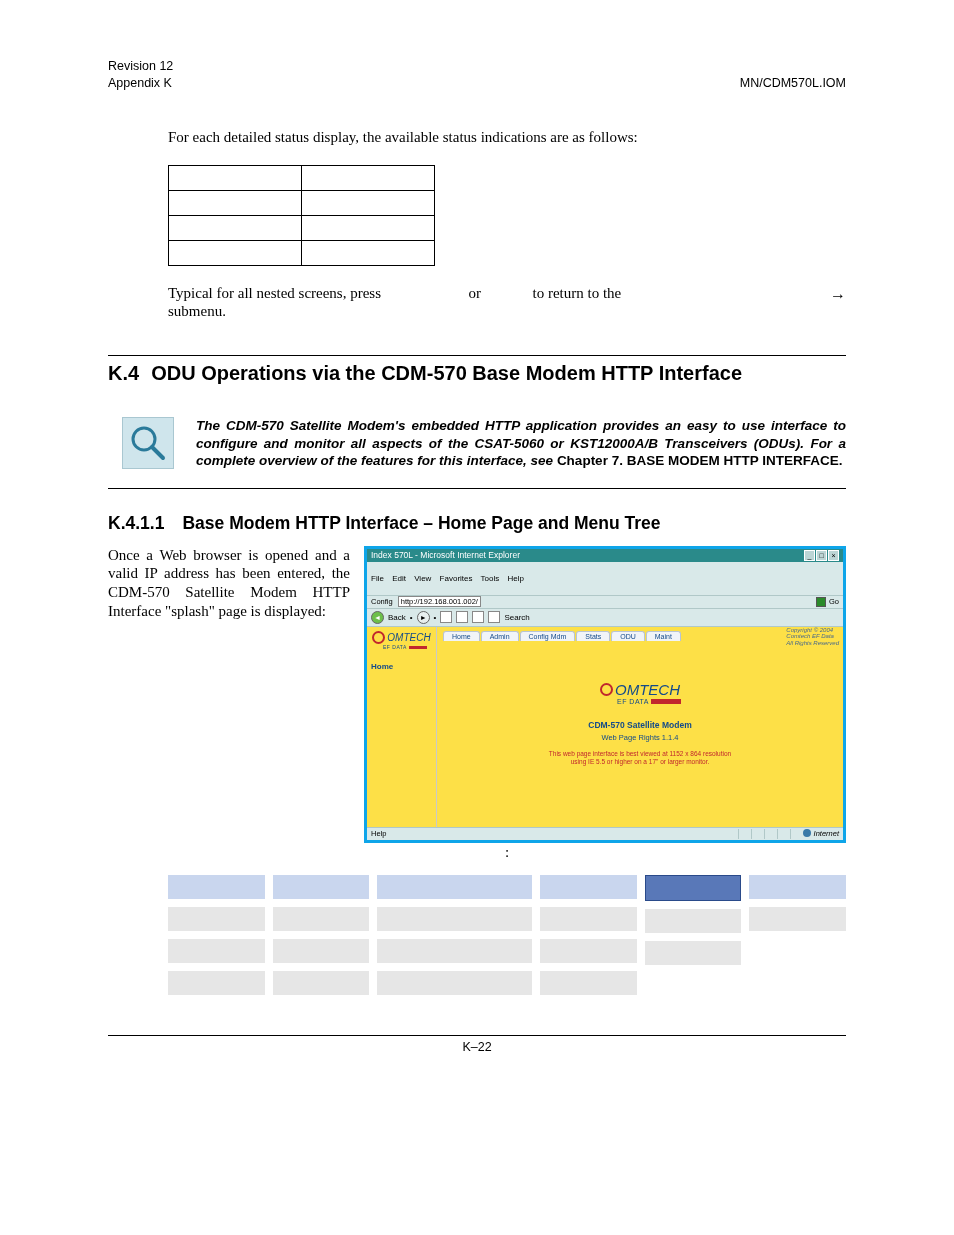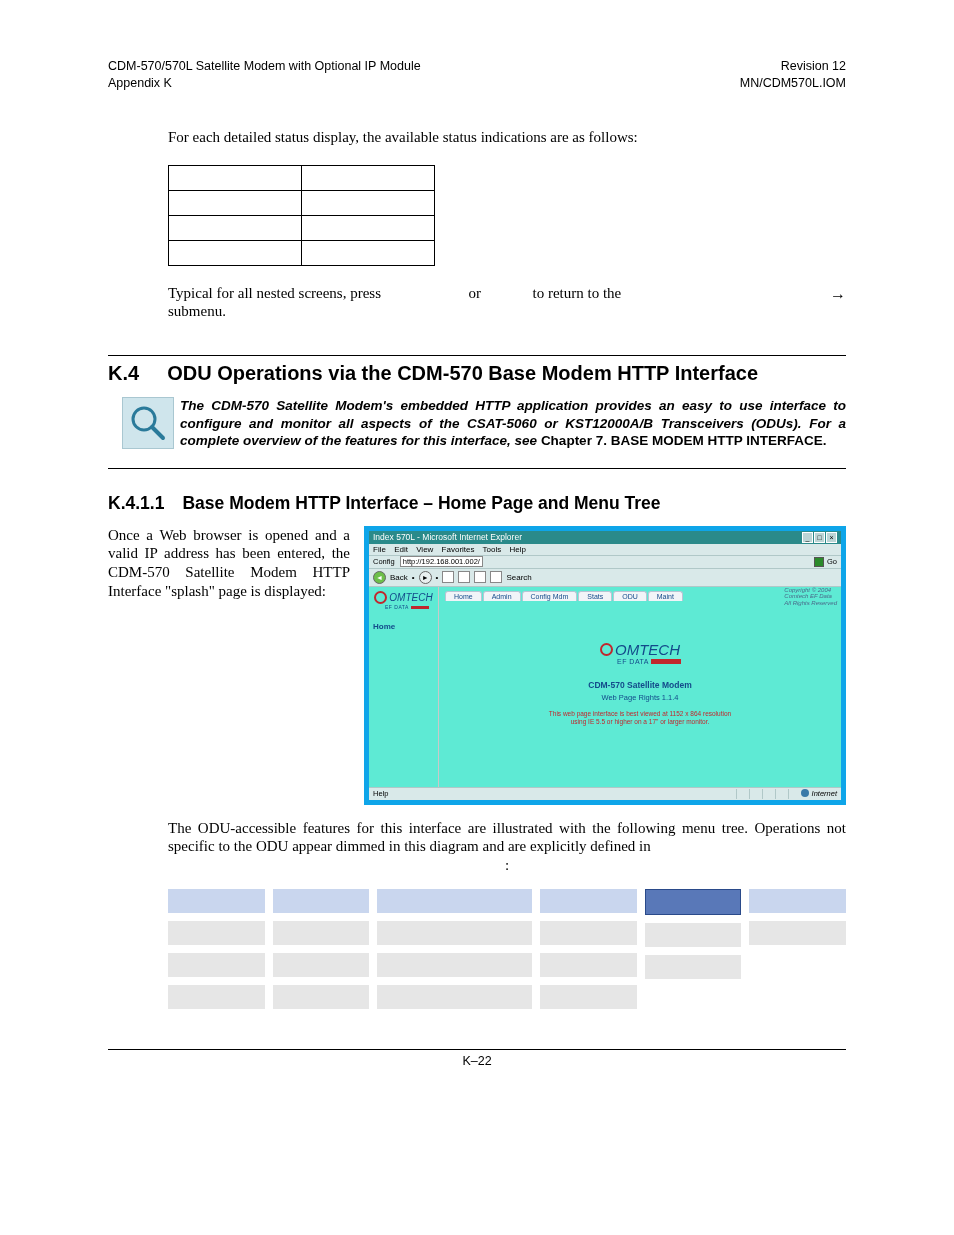--- a/index.html
+++ b/index.html
@@ -52,28 +52,28 @@
   }
   hr.section-rule {
     border: none;
     border-top: 1.5px solid #000;
     margin: 34px 0 6px 0;
   }
   .h-sec {
     font-family: Arial, Helvetica, sans-serif;
     font-weight: bold;
   }
-  .h4 { font-size: 20px; display: flex; gap: 28px; }
+  .h4 { font-size: 20px; display: flex; gap: 12px; }
   .h41 { font-size: 18px; display: flex; gap: 20px; margin-top: 28px; }
   .h411 { font-size: 17.5px; display: flex; gap: 18px; margin-top: 24px; }
   .callout {
     display: flex;
     align-items: flex-start;
-    gap: 6px;
-    margin-top: 12px;
+    gap: 22px;
+    margin-top: 32px;
     margin-left: 14px;
   }
   .callout .mag-icon {
     width: 50px;
     height: 50px;
     background: #cfe5ec;
     border: 1px solid #a9c7d1;
     position: relative;
     flex: 0 0 50px;
   }
@@ -99,42 +99,42 @@
     align-items: flex-start;
   }
   .splash-text {
     flex: 0 0 242px;
     font-size: 15px;
     text-align: justify;
     line-height: 1.25;
   }
   .ie-window {
     flex: 1;
-    border: 5px solid #0ea5e9;
+    border: 3px solid #0ea5e9;
     font-family: Tahoma, Arial, sans-serif;
     font-size: 8px;
     color: #000;
-    background: #5eead4;
+    background: #fde047;
   }
   .ie-title {
     background: #2a8a8a;
     color: #fff;
     padding: 1px 4px;
     font-size: 8.5px;
     display:flex;
     justify-content: space-between;
     align-items:center;
   }
   .ie-title .winbtns { display:flex; gap:1px; }
   .ie-title .winbtns span {
     width:9px; height:9px; background:#bcd5d5; border:1px solid #fff; font-size:7px; text-align:center; line-height:9px; color:#000;
   }
   .ie-menu {
     background: #d9e9e9;
-    padding: 1px 4px;
+    padding: 12px 4px;
     font-size: 8px;
     color: #000;
     border-bottom:1px solid #b0c8c8;
   }
   .ie-menu span { margin-right: 6px; }
   .ie-addr {
     background: #d9e9e9;
     padding: 1px 4px;
     font-size: 7.5px;
     border-bottom:1px solid #b0c8c8;
@@ -247,21 +247,20 @@
   }
   .footer-num{text-align:center;font-size:12.5px;font-family:Arial,Helvetica,sans-serif;}
 </style>
 </head>
 <body>
 
 <div class="page">
 
   <div>
     <div class="header-row">
-      <span>CDM-570/570L Satellite Modem with Optional IP Module</span>
       <span>Revision 12</span>
     </div>
     <div class="header-row">
       <span>Appendix K</span>
       <span>MN/CDM570L.IOM</span>
     </div>
   </div>
 
   <div class="body-block">
     <div class="para-intro">For each detailed status display, the available status indications are as follows:</div>
@@ -414,21 +413,20 @@
             </span>
           <span class="inet">
               <span>Internet</span>
             </span>
         </span>
       </div>
     </div>
   </div>
 
   <div class="body-block" style="margin-left:60px;">
-    <div class="para-after-splash">The ODU-accessible features for this interface are illustrated with the following menu tree. Operations not specific to the ODU appear dimmed in this diagram and are explicitly defined in</div>
     <div class="colon-center">:</div>
 
     <div class="menu-tree">
       <div class="col">
         <div class="cell blue"></div>
         <div class="cell"></div>
         <div class="cell"></div>
         <div class="cell"></div>
       </div>
       <div class="col">

